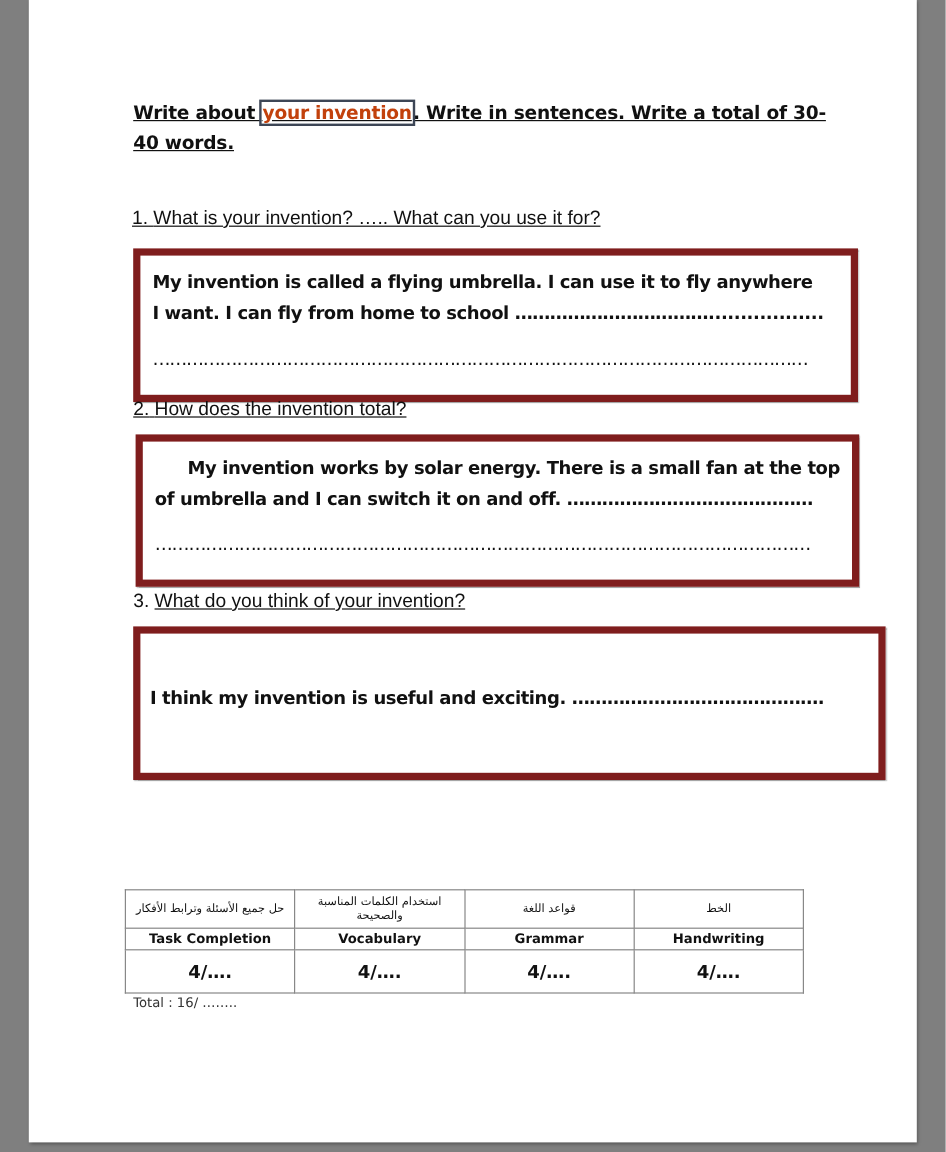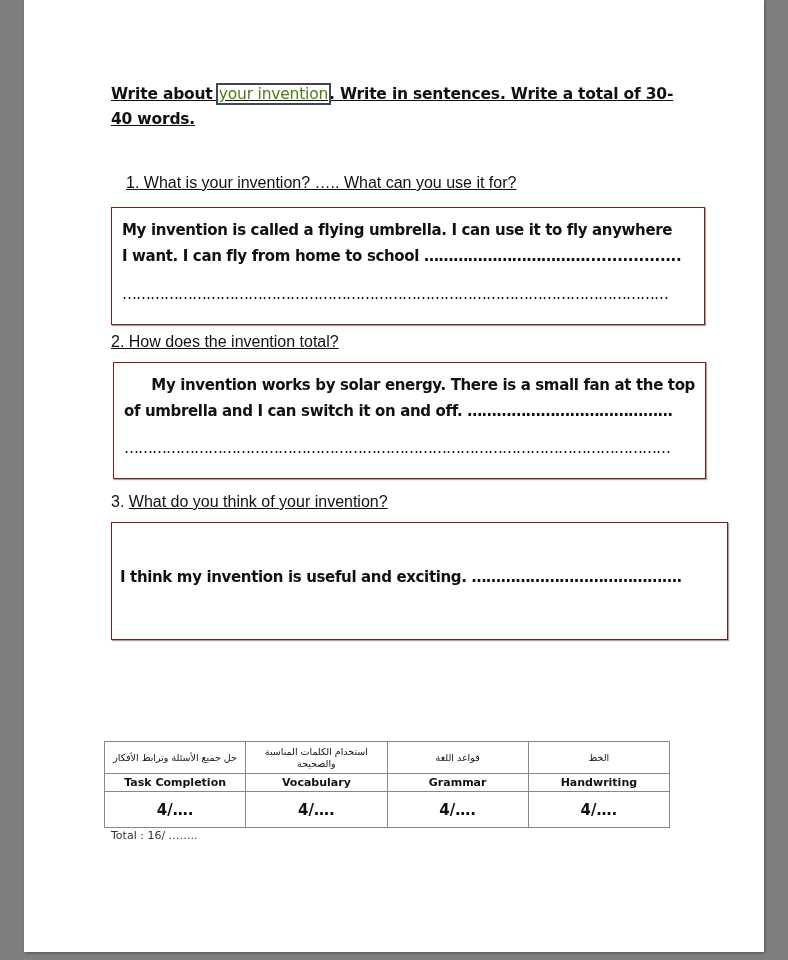--- a/index.html
+++ b/index.html
@@ -20,34 +20,34 @@
     }
     .abs { position: absolute; }
     .instr {
       left: 87px; top: 82px; width: 580px;
       font-family: "DejaVu Sans", sans-serif;
       font-weight: bold; font-size: 15.5px; line-height: 25px;
       text-decoration: underline;
       letter-spacing: -0.2px;
     }
     .instr .hl {
-      color: #4d7c0f;
-      font-weight: normal;
+      color: #c2410c;
+      font-weight: bold;
       outline: 2px solid #3d4656;
       outline-offset: 0px;
       padding: 0 1px;
     }
     .q {
       font-family: "Liberation Sans", sans-serif;
       font-size: 16px; font-weight: normal;
       color: #111;
     }
     .q .u { text-decoration: underline; }
     .box {
-      border: 1px solid #7f1d1d;
+      border: 6px solid #7f1d1d;
       box-shadow: 1px 1px 1px rgba(0,0,0,0.35);
       background: #fff;
     }
     .ans {
       font-family: "DejaVu Sans", sans-serif;
       font-weight: bold;
       font-size: 15px;
       line-height: 25.5px;
       letter-spacing: -0.35px;
       color: #111;
@@ -79,21 +79,21 @@
   </style>
 </head>
 <body>
 
 <div class="page">
 
   <div class="abs instr">
     <span>Write about </span><span class="hl">your invention</span><span>. Write in sentences. Write a total of 30-40 words.</span>
   </div>
 
-  <div class="abs q" style="left:102px; top:174px;">
+  <div class="abs q" style="left:86px; top:174px;">
     <span class="u">1.</span><span class="u"> </span><span class="u">What is your invention? ….. What can you use it for?</span>
   </div>
   <div class="abs box" style="left:87px; top:207px; width:592px; height:116px;">
     <div class="ans abs" style="left:10px; top:10px; width:572px;">My invention is called a flying umbrella. I can use it to fly anywhere</div>
     <div class="ans abs" style="left:10px; top:36px; width:572px;">I want. I can fly from home to school ……………………………..................</div>
     <div class="ans dots abs" style="left:10px; top:74px; width:572px;">………………………………………………………………………………………………………</div>
   </div>
 
   <div class="abs q" style="left:87px; top:333px;">
     <span class="u">2.</span><span class="u"> </span><span class="u">How does the invention total?</span>

